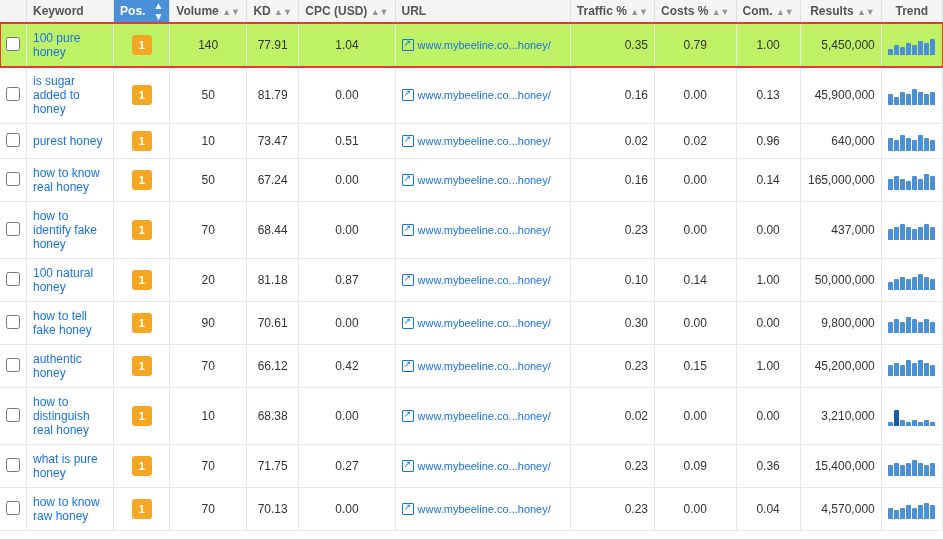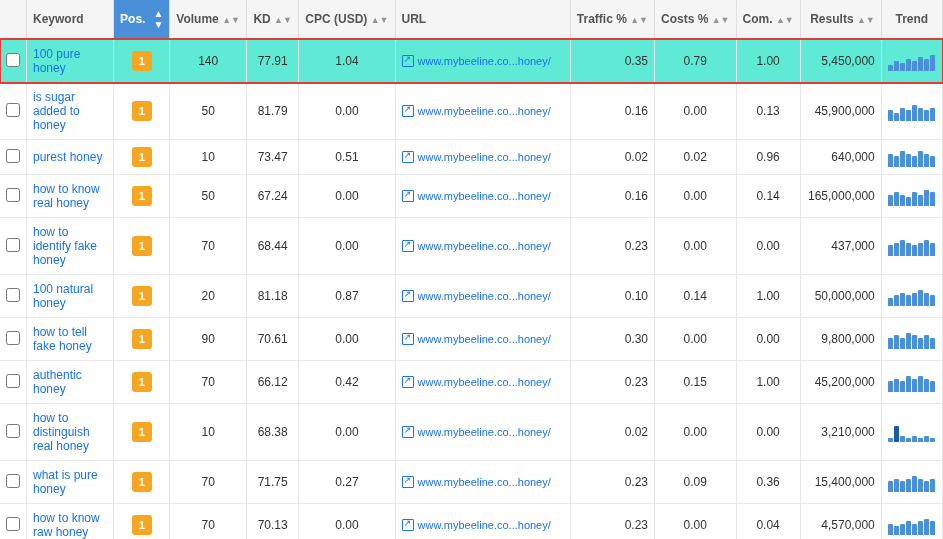--- a/index.html
+++ b/index.html
@@ -1,37 +1,37 @@
 <!DOCTYPE html>
 <html><head>
   <meta charset="utf-8">
   <style>
     * { box-sizing: border-box; margin: 0; padding: 0; }
     body { font-family: Arial, sans-serif; font-size: 12px; background: #fff; color: #333; }
     
     table { width: 943px; border-collapse: collapse; }
     thead tr { background: #f5f5f5; }
     thead th { 
-      padding: 8px 6px; 
+      padding: 0 6px; 
       text-align: left; 
       font-weight: bold; 
       color: #555;
       border-bottom: 2px solid #ddd;
       border-right: 1px solid #e0e0e0;
       white-space: nowrap;
       position: relative;
     }
     thead th.sorted {
       background: #4a90d9;
       color: #fff;
     }
     
     tbody tr { border-bottom: 1px solid #e8e8e8; }
     tbody tr.highlighted { 
-      background: #5eead4; 
+      background: #bef264; 
       outline: 2px solid #e53935;
       outline-offset: -1px;
     }
     
     td { 
       padding: 7px 6px; 
       vertical-align: middle;
       border-right: 1px solid #e8e8e8;
     }
     

